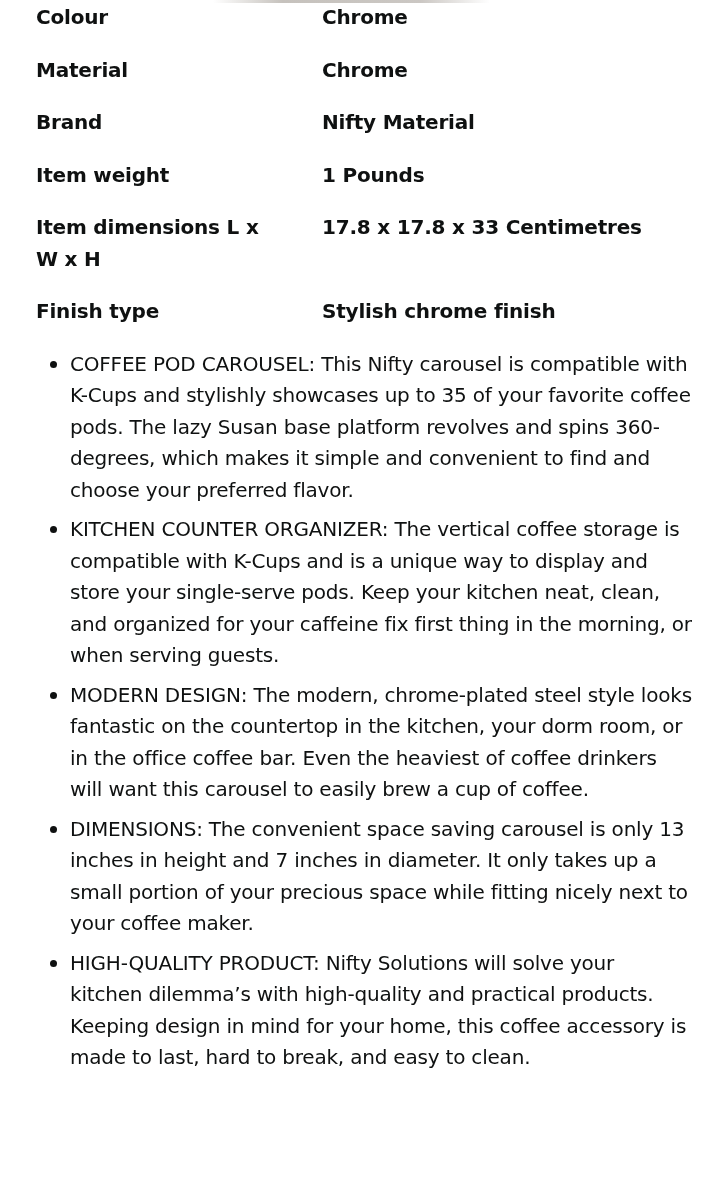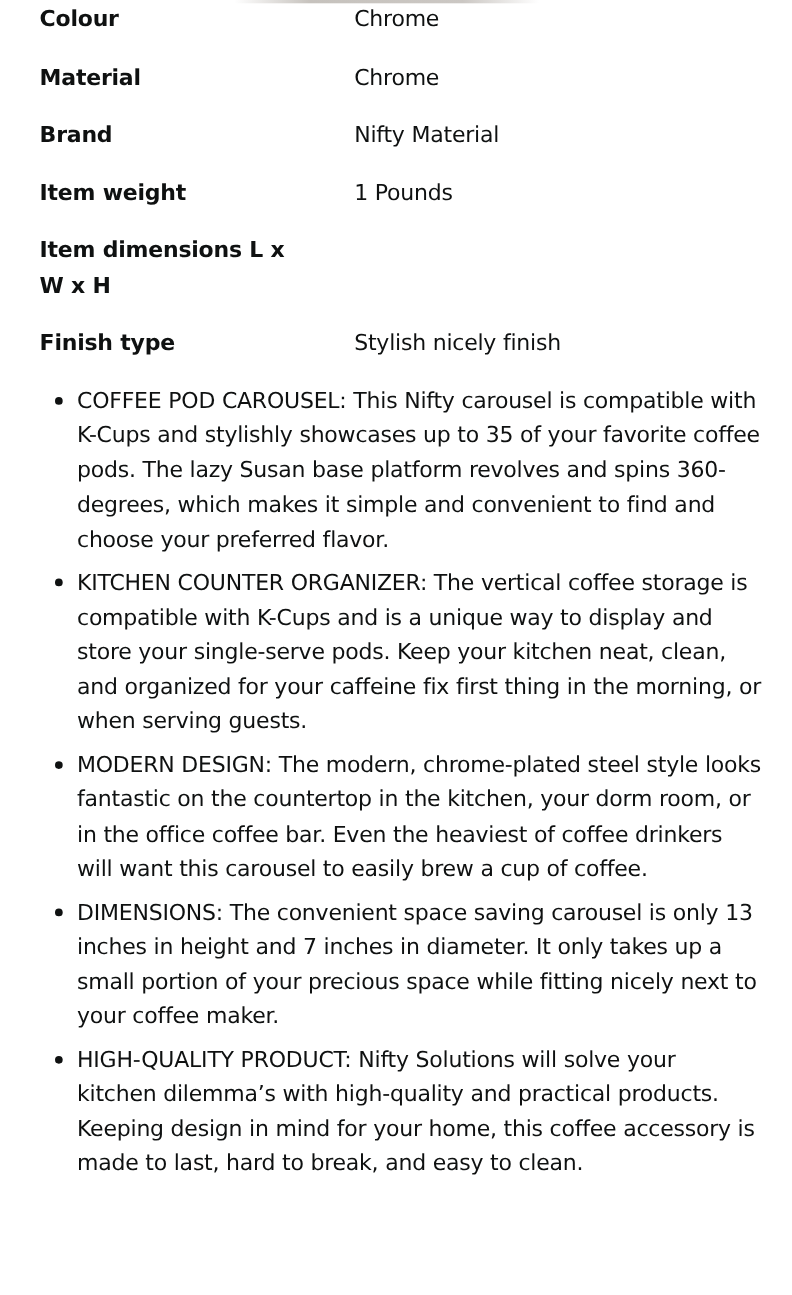--- a/index.html
+++ b/index.html
@@ -44,20 +44,21 @@
     line-height: 31.5px;
     font-weight: bold;
     white-space: pre-line;
     letter-spacing: -0.2px;
   }
   .spec-value {
     flex: 1 1 auto;
     font-size: 20px;
     line-height: 31.5px;
     letter-spacing: -0.2px;
+    font-weight: bold;
   }
   .bullets {
     list-style: none;
     margin: 5px 0 0 3px;
     padding: 0 28px 0 36px;
   }
   .bullet {
     position: relative;
     padding-left: 31px;
     margin-bottom: 8px;
@@ -95,24 +96,25 @@
       <div class="spec-label">Brand</div>
       <div class="spec-value">Nifty Material</div>
     </div>
     <div class="spec-row">
       <div class="spec-label">Item weight</div>
       <div class="spec-value">1 Pounds</div>
     </div>
     <div class="spec-row">
       <div class="spec-label">Item dimensions L x
 W x H</div>
+      <div class="spec-value">17.8 x 17.8 x 33 Centimetres</div>
     </div>
     <div class="spec-row">
       <div class="spec-label">Finish type</div>
-      <div class="spec-value">Stylish nicely finish</div>
+      <div class="spec-value">Stylish chrome finish</div>
     </div>
   </div>
 
   <ul class="bullets">
     <li class="bullet">
       <span class="dot"></span>
       <span>COFFEE POD CAROUSEL: This Nifty carousel is compatible with K-Cups and stylishly showcases up to 35 of your favorite coffee pods. The lazy Susan base platform revolves and spins 360-degrees, which makes it simple and convenient to find and choose your preferred flavor.</span>
     </li>
     <li class="bullet">
       <span class="dot"></span>

